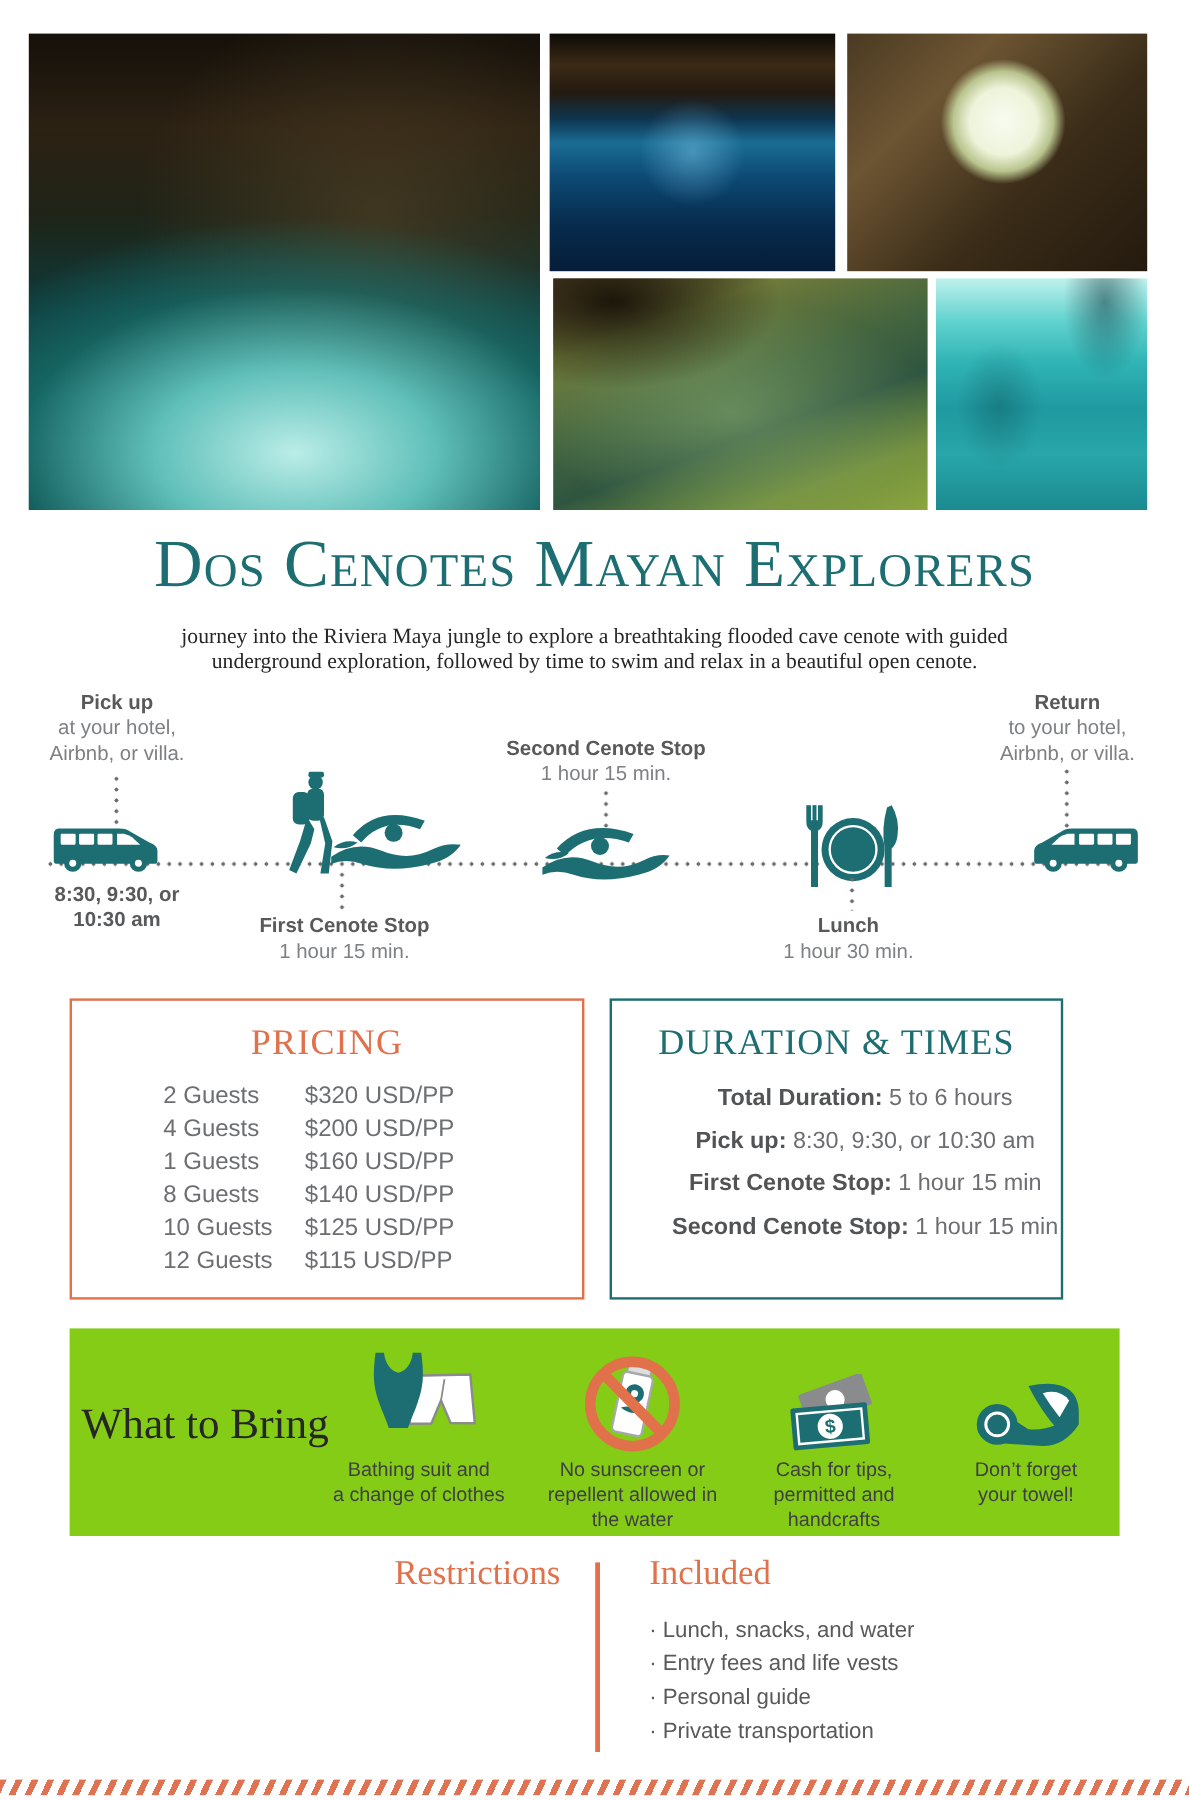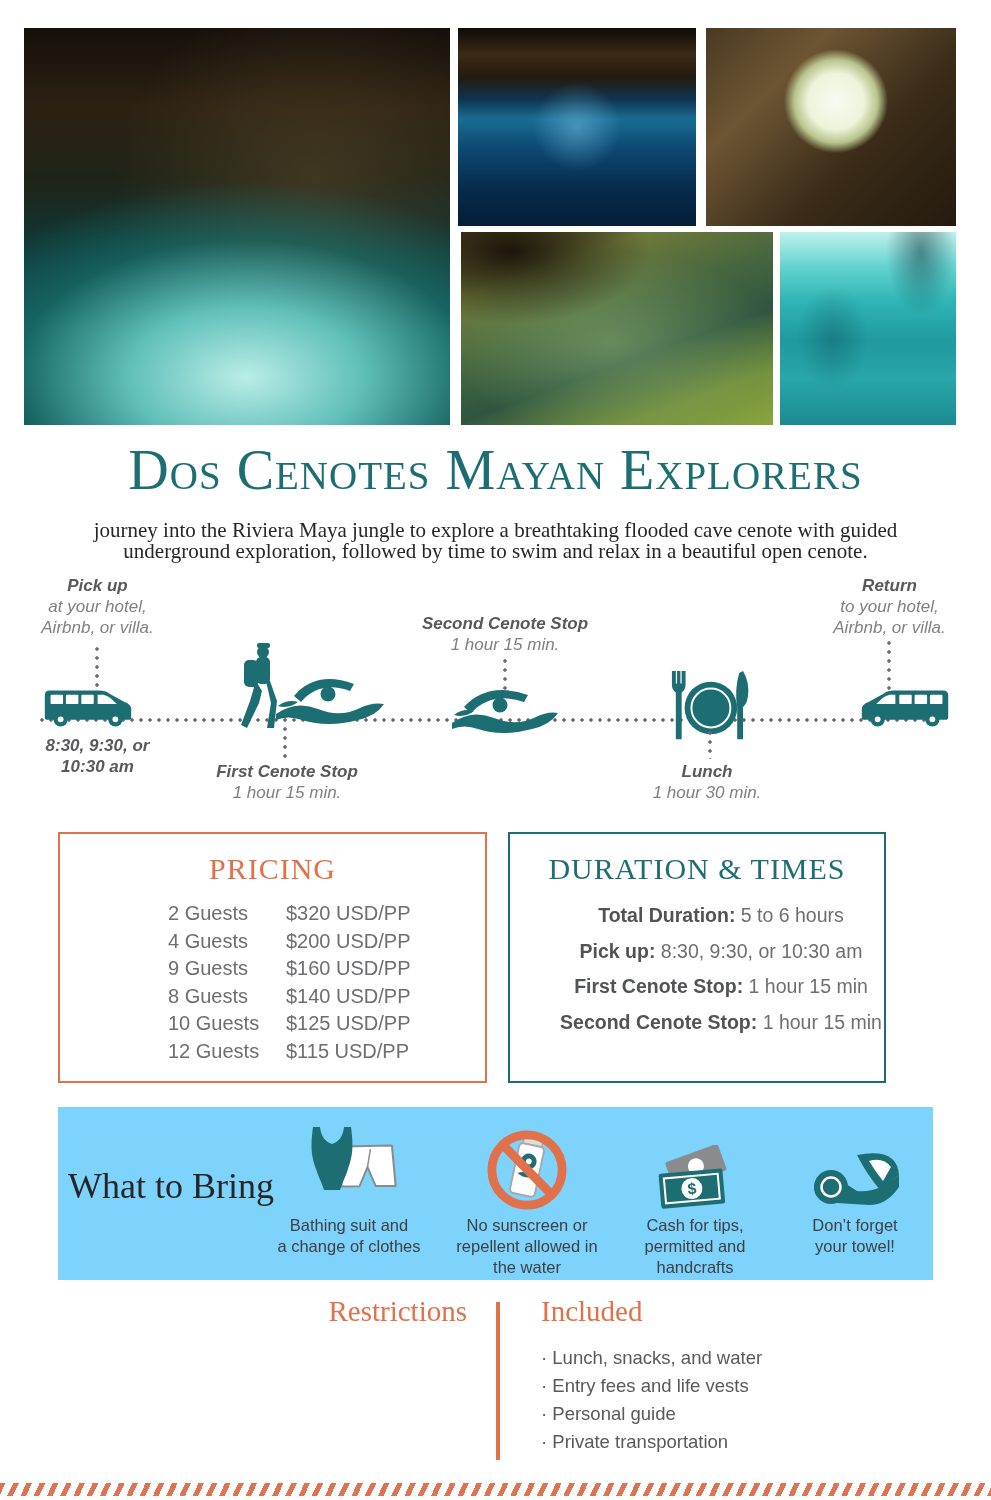--- a/index.html
+++ b/index.html
@@ -43,46 +43,46 @@
   
   .main-title {
     position:absolute; top:438px; left:0; width:100%;
     text-align:center; font-family:"Liberation Serif", serif;
     font-variant:small-caps; font-size:56px; letter-spacing:1px;
     color:#1d6e72; font-weight:500;
   }
   .subtitle {
     position:absolute; top:520px; left:0; width:100%;
     text-align:center; font-family:"Liberation Serif", serif;
-    font-size:21px; line-height:21px; color:#262626;
+    font-size:18px; line-height:21px; color:#262626;
   }
   
   .timeline { position:absolute; top:575px; left:0; width:991px; height:235px; }
   .dots-h { position:absolute; height:4px; background-image:radial-gradient(circle at 2px 2px, #696a6d 1.5px, transparent 1.8px); background-size:9px 4px; background-repeat:repeat-x; }
   .dots-v { position:absolute; width:4px; background-image:radial-gradient(circle at 2px 2px, #696a6d 1.5px, transparent 1.8px); background-size:4px 9px; background-repeat:repeat-y; }
   .tl-line { top:143px; left:40px; width:895px; }
-  .tl-label { position:absolute; text-align:center; font-size:17px; line-height:21px; color:#7f8083;font-style:italic; }
+  .tl-label { position:absolute; text-align:center; font-size:17px; line-height:21px; color:#7f8083; }
   .tl-label .b { font-weight:bold; color:#58595b; }
   .tl-icon { position:absolute; }
   .tl-icon svg { display:block; }
   
   .box { position:absolute; top:832px; width:429px; height:251px; background:#fff; }
   .box-pricing { left:58px; border:2px solid #e0714b; }
   .box-duration { left:508px; width:378px; border:2px solid #1d6e72; }
   .box-title { margin-top:18px; text-align:center; font-family:"Liberation Serif", serif; font-size:30px; letter-spacing:1px; }
   .box-pricing .box-title { color:#e0714b;text-align:center; }
   .box-duration .box-title { color:#1d6e72; }
-  .price-rows { margin-top:14px; padding-left:108px; }
+  .price-rows { margin-top:14px; padding-left:76px; }
   .price-row { display:flex; font-size:20px; line-height:27.5px; color:#6d6e71; }
   .price-row .guests { width:118px; }
   .dur-items { margin-top:12px; padding-left:48px; }
   .dur-item { font-size:19.5px; line-height:35.5px; color:#6d6e71;text-align:center; }
   .dur-item .b { font-weight:bold; color:#525355; }
   
-  .bring-band { position:absolute; top:1107px; left:58px; width:875px; height:173px; background:#7dd3fc; }
+  .bring-band { position:absolute; top:1107px; left:58px; width:875px; height:173px; background:#84cc16; }
   .bring-title { position:absolute; left:10px; top:58px; font-family:"Liberation Serif", serif; font-size:36px; color:#262626; }
   .bring-item { position:absolute; width:180px; text-align:center; }
   .bring-icon { height:88px; display:flex; align-items:flex-end; justify-content:center; }
   .bring-caption { margin-top:4px; font-size:16.5px; line-height:21px; color:#3f4043; }
   .bi-1 { left:201px; top:16px; } .bi-2 { left:379px; top:16px; }
   .bi-3 { left:547px; top:16px; } .bi-4 { left:707px; top:16px; }
   
   .restrict-block { position:absolute; left:120px; top:1295px; width:347px; text-align:right; }
   .include-block  { position:absolute; left:541px; top:1295px; width:320px; text-align:left; }
   .ri-title { font-family:"Liberation Serif", serif; font-size:29px; color:#e0714b; }
@@ -216,21 +216,21 @@
     <div class="price-rows">
       <div class="price-row">
           <span class="guests">2 Guests</span>
           <span>$320 USD/PP</span>
         </div>
       <div class="price-row">
           <span class="guests">4 Guests</span>
           <span>$200 USD/PP</span>
         </div>
       <div class="price-row">
-          <span class="guests">9 Guests</span>
+          <span class="guests">1 Guests</span>
           <span>$160 USD/PP</span>
         </div>
       <div class="price-row">
           <span class="guests">8 Guests</span>
           <span>$140 USD/PP</span>
         </div>
       <div class="price-row">
           <span class="guests">10 Guests</span>
           <span>$125 USD/PP</span>
         </div>

